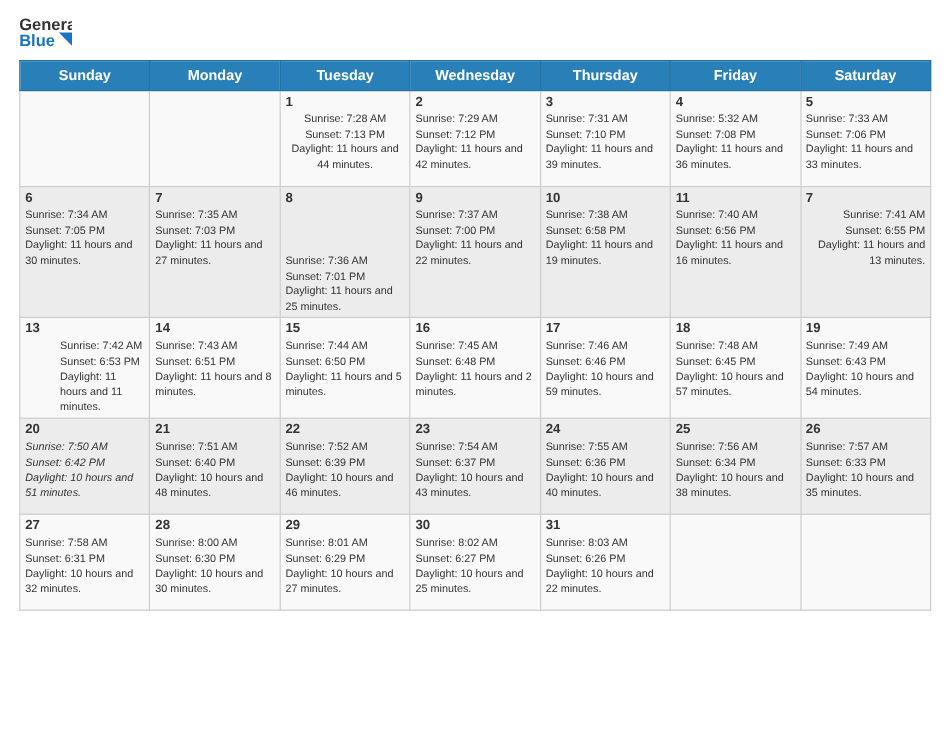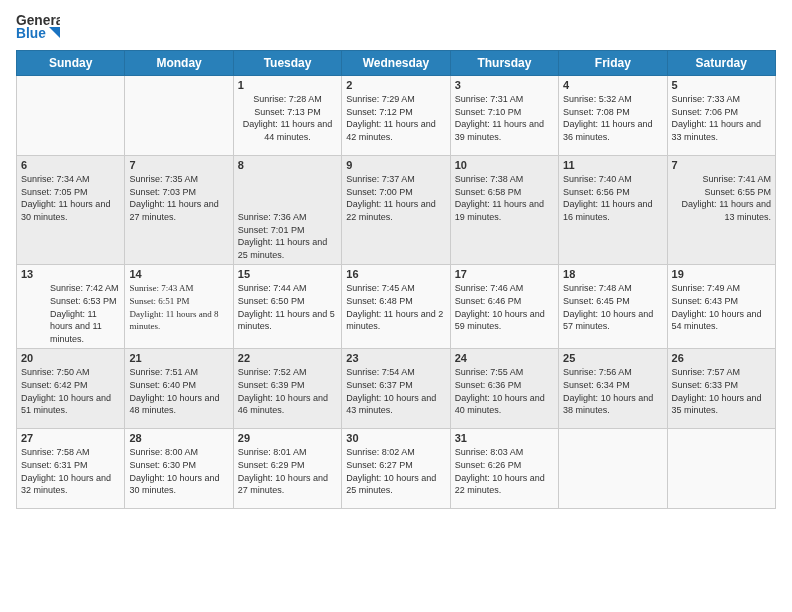--- a/index.html
+++ b/index.html
@@ -196,21 +196,21 @@
         </tr>
         <tr>
           <td>
             <span class="day-num">13</span>
             <div class="day-info" style="white-space: pre-line; margin-left: 29px;">Sunrise: 7:42 AM
 Sunset: 6:53 PM
 Daylight: 11 hours and 11 minutes.</div>
           </td>
           <td>
             <span class="day-num">14</span>
-            <div class="day-info" style="white-space: pre-line; font-family: Liberation Serif, serif;">Sunrise: 7:43 AM
+            <div class="day-info" style="white-space: pre-line;">Sunrise: 7:43 AM
 Sunset: 6:51 PM
 Daylight: 11 hours and 8 minutes.</div>
           </td>
           <td>
             <span class="day-num">15</span>
             <div class="day-info" style="white-space: pre-line;">Sunrise: 7:44 AM
 Sunset: 6:50 PM
 Daylight: 11 hours and 5 minutes.</div>
           </td>
           <td>
@@ -234,21 +234,21 @@
           <td>
             <span class="day-num">19</span>
             <div class="day-info" style="white-space: pre-line;">Sunrise: 7:49 AM
 Sunset: 6:43 PM
 Daylight: 10 hours and 54 minutes.</div>
           </td>
         </tr>
         <tr>
           <td>
             <span class="day-num">20</span>
-            <div class="day-info" style="white-space: pre-line;">Sunrise: 7:50 AM
+            <div class="day-info" style="white-space: pre-line; font-style: italic;">Sunrise: 7:50 AM
 Sunset: 6:42 PM
 Daylight: 10 hours and 51 minutes.</div>
           </td>
           <td>
             <span class="day-num">21</span>
             <div class="day-info" style="white-space: pre-line;">Sunrise: 7:51 AM
 Sunset: 6:40 PM
 Daylight: 10 hours and 48 minutes.</div>
           </td>
           <td>

